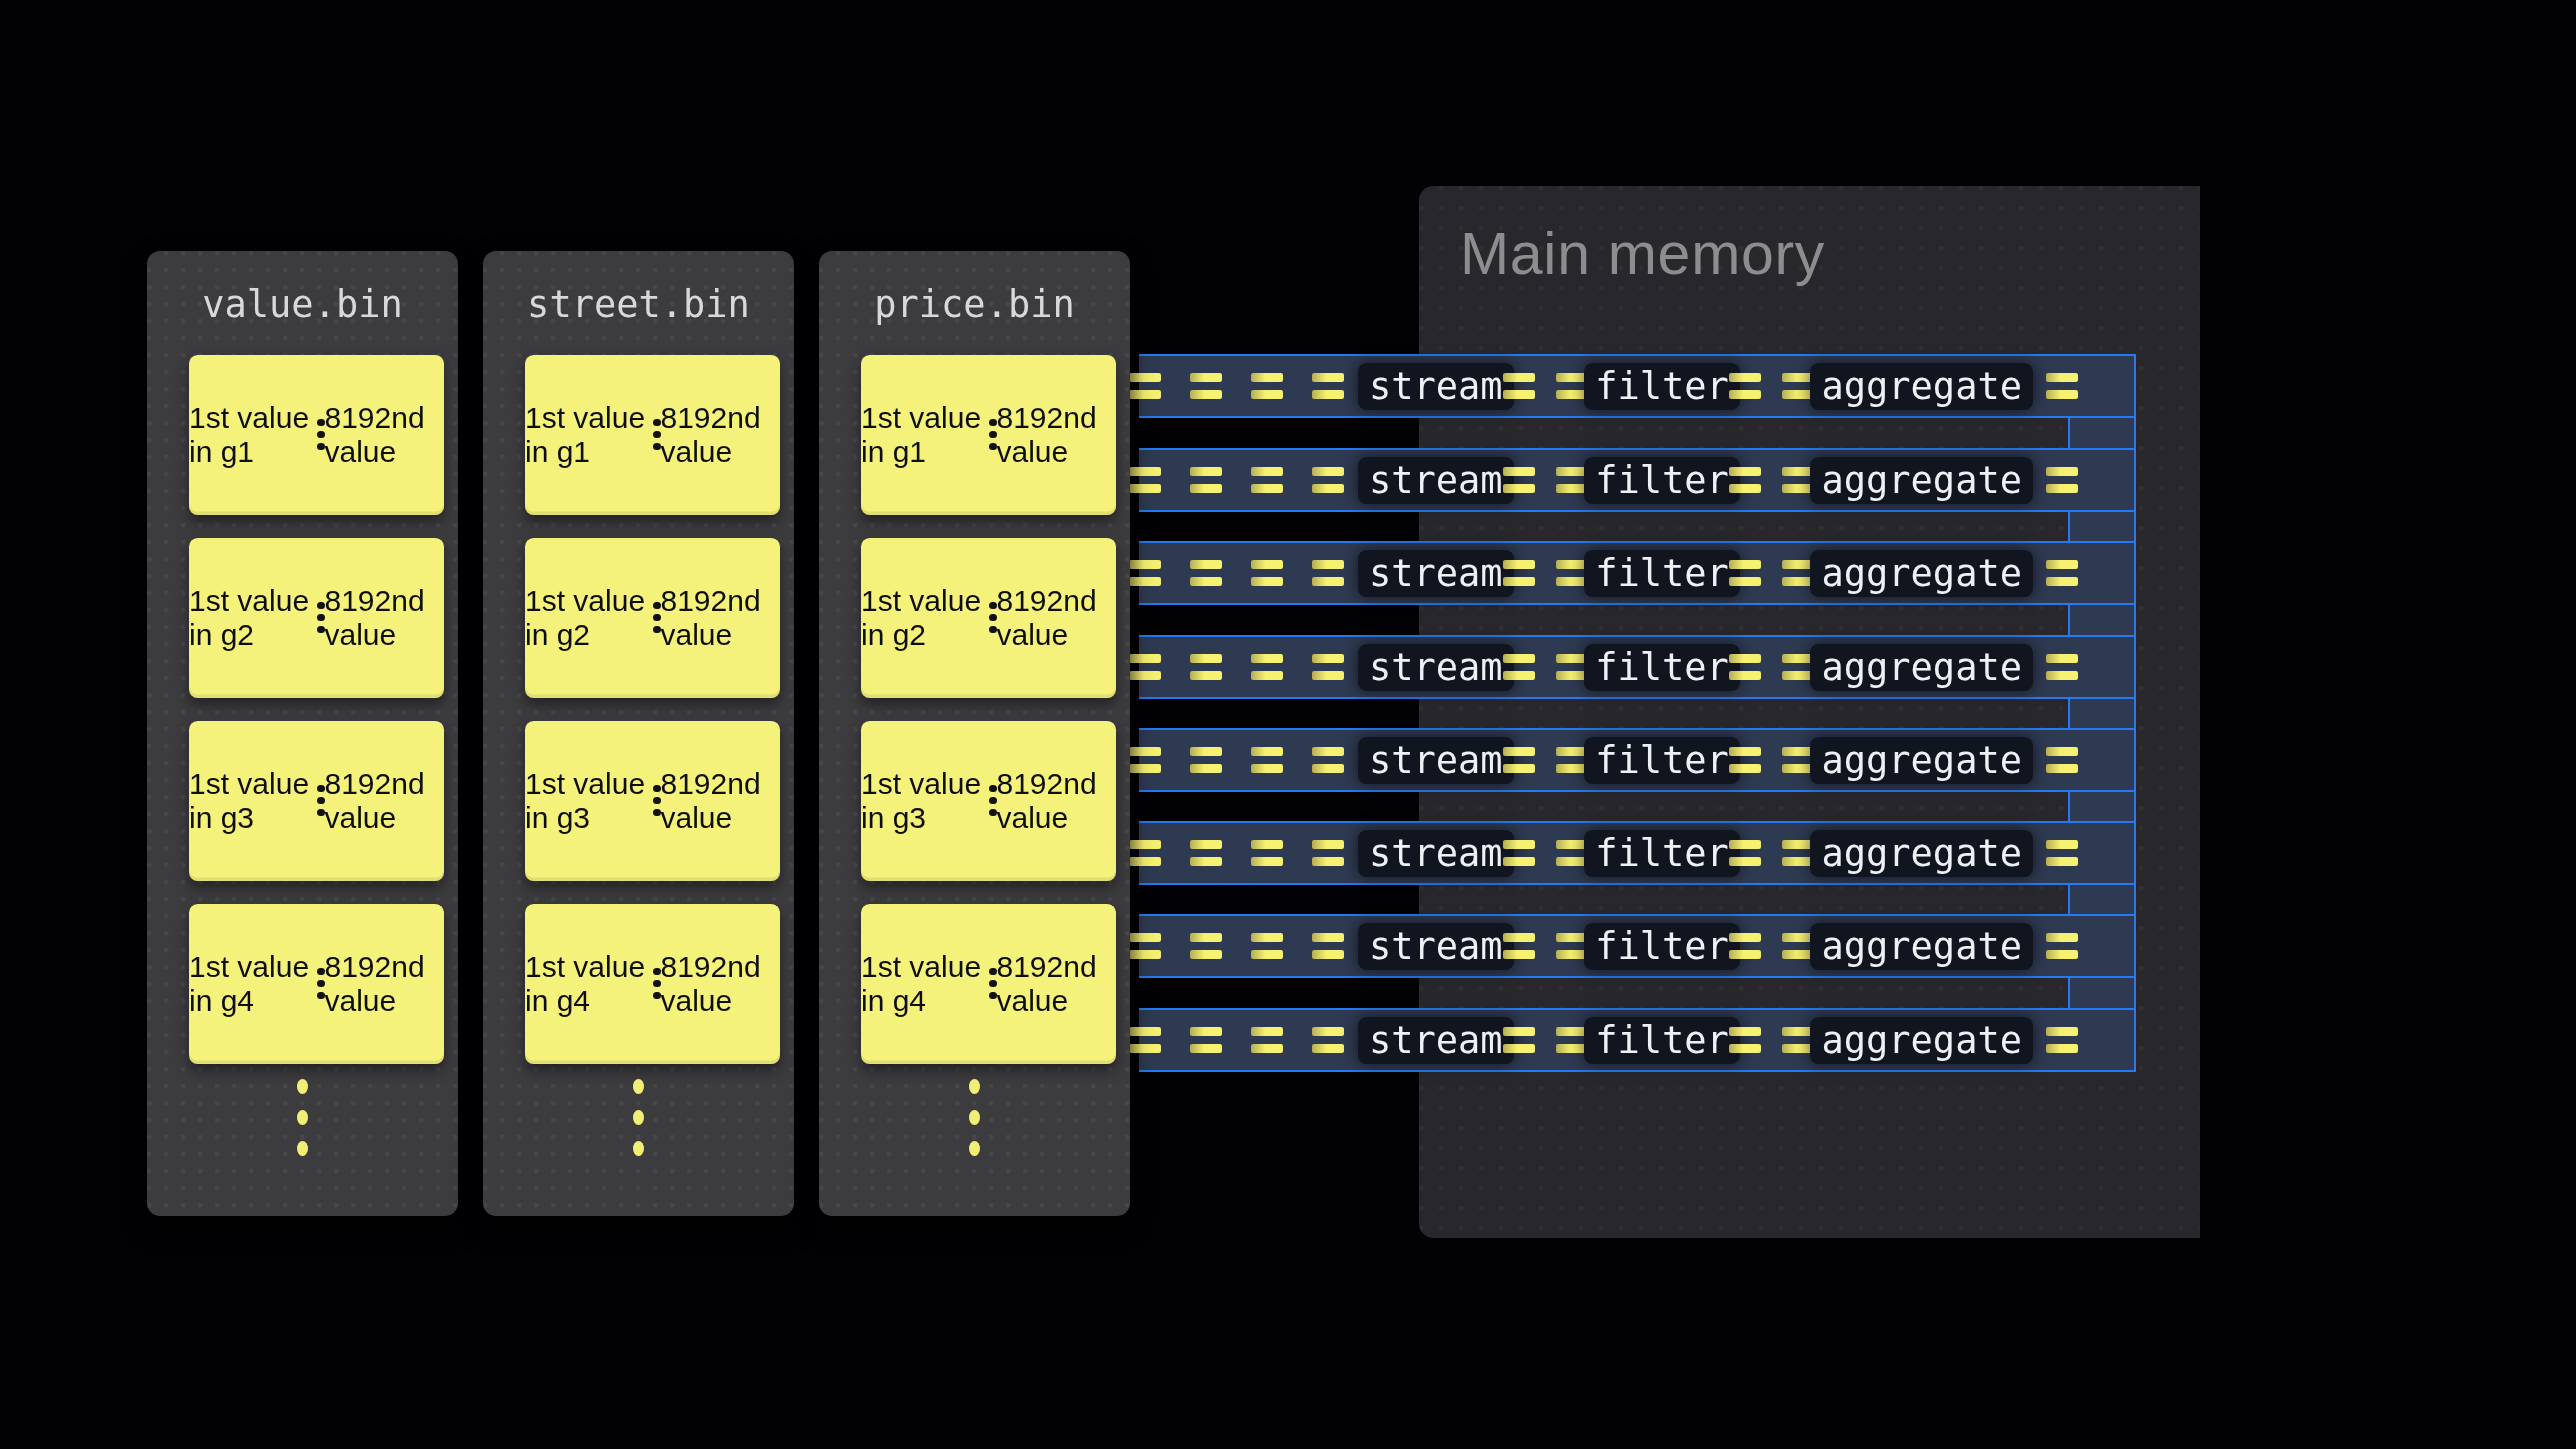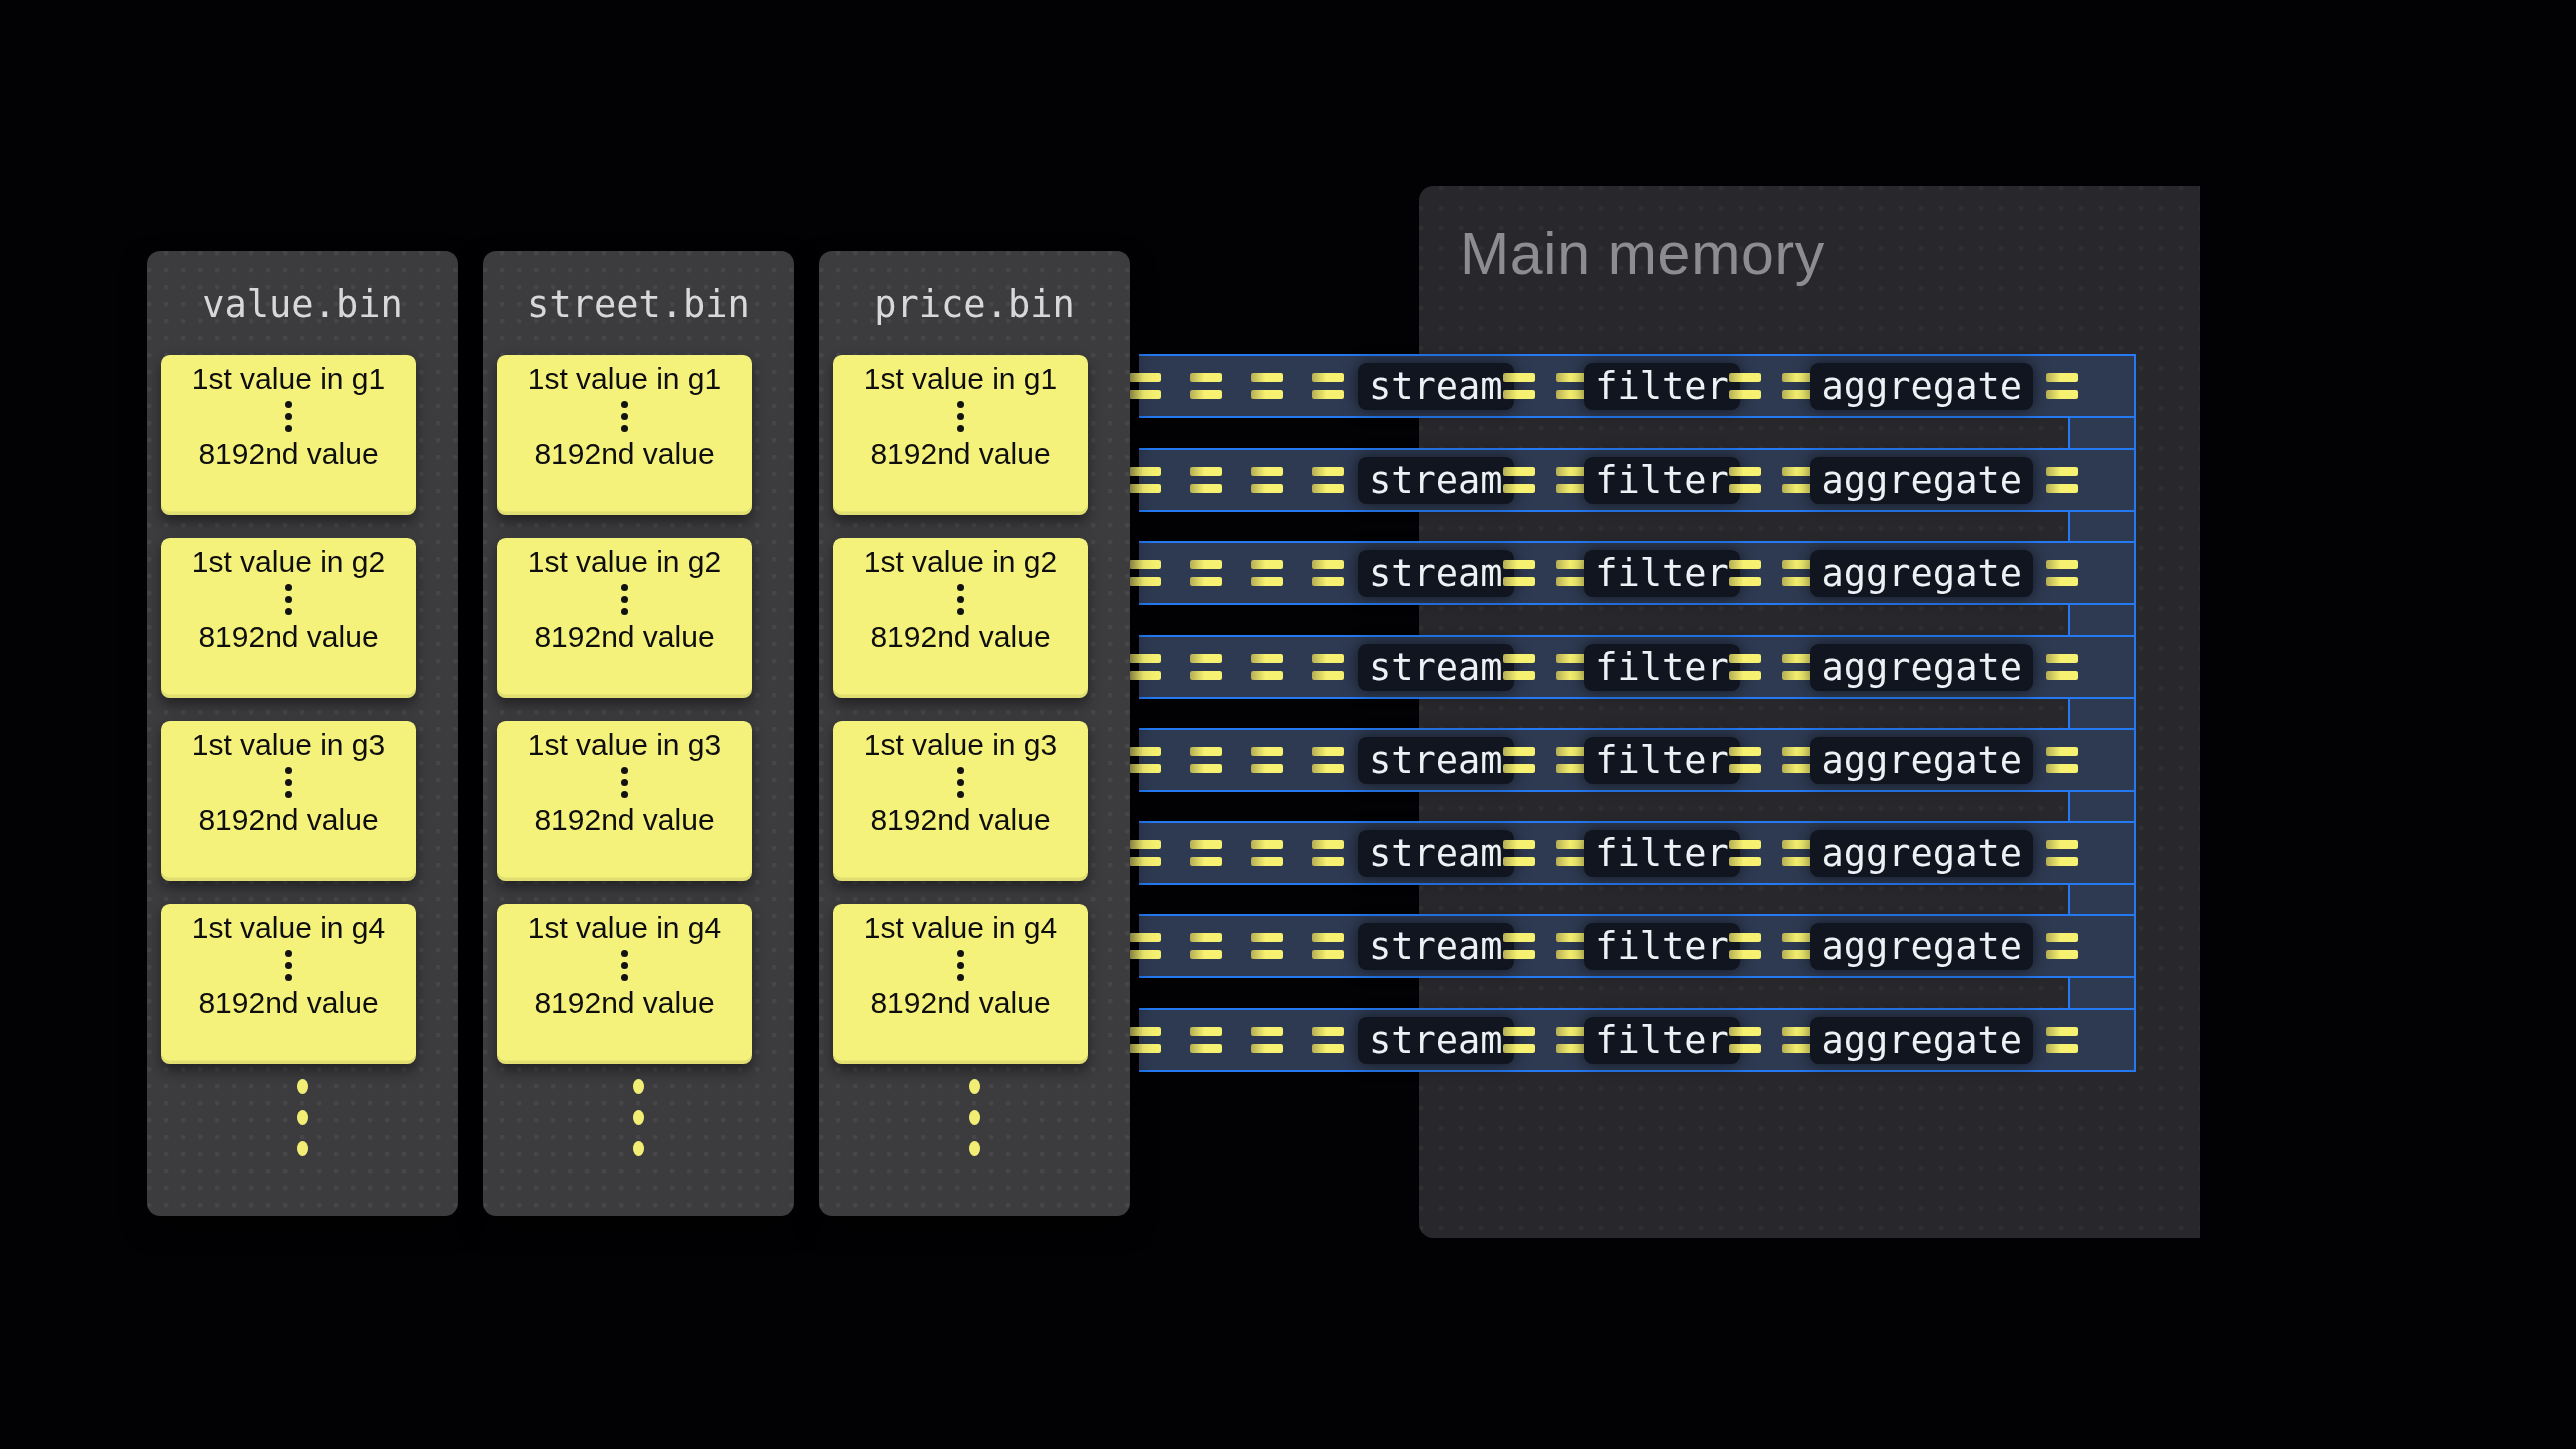--- a/index.html
+++ b/index.html
@@ -15,23 +15,23 @@
     color:#8d8d90;letter-spacing:0.7px;}
 
   
   .file-column{position:absolute;top:251px;width:311px;height:965px;border-radius:13px;
     background-color:#3c3c3f;
     background-image:radial-gradient(circle at 2.1px 2.1px, rgba(255,255,255,.05) 2.1px, transparent 2.9px);
     background-size:17px 17px;
     box-shadow:0 11.4px 24px rgba(0,0,0,.55);z-index:5;}
   .file-title{margin-top:31.5px;text-align:center;font-family:"DejaVu Sans Mono",monospace;
     font-size:37px;color:#d8d8da;}
-  .value-block{width:255px;height:160px;margin:23px 0 0 14px;border-radius:8.6px;
+  .value-block{width:255px;height:160px;margin:23px 0 0 42px;border-radius:8.6px;
     background:#f5f27c;box-shadow:0 6.4px 13px rgba(0,0,0,.42), inset 0 -3.6px 0 rgba(0,0,0,.08);
-    display:flex;flex-direction:column;justify-content:flex-start;align-items:center;
+    display:flex;flex-direction:row;justify-content:flex-start;align-items:center;
     padding:7.2px 0;box-sizing:border-box;}
   .file-title + .value-block{margin-top:29px;}
   .bv{font-size:30px;color:#0e0e0e;}
   .bdots span{display:block;width:7.2px;height:7.2px;border-radius:50%;background:#121212;margin:5px auto;}
   .cdots{margin-top:10px;}
   .cdots span{display:block;width:10.7px;height:15px;border-radius:50%;background:#f2ee75;margin:15.7px auto 0;}
 
   
   .pipe-row{position:absolute;left:1139px;width:997px;height:64px;background:#2e3a52;
     border:2.9px solid #2579f2;border-left:none;box-sizing:border-box;

